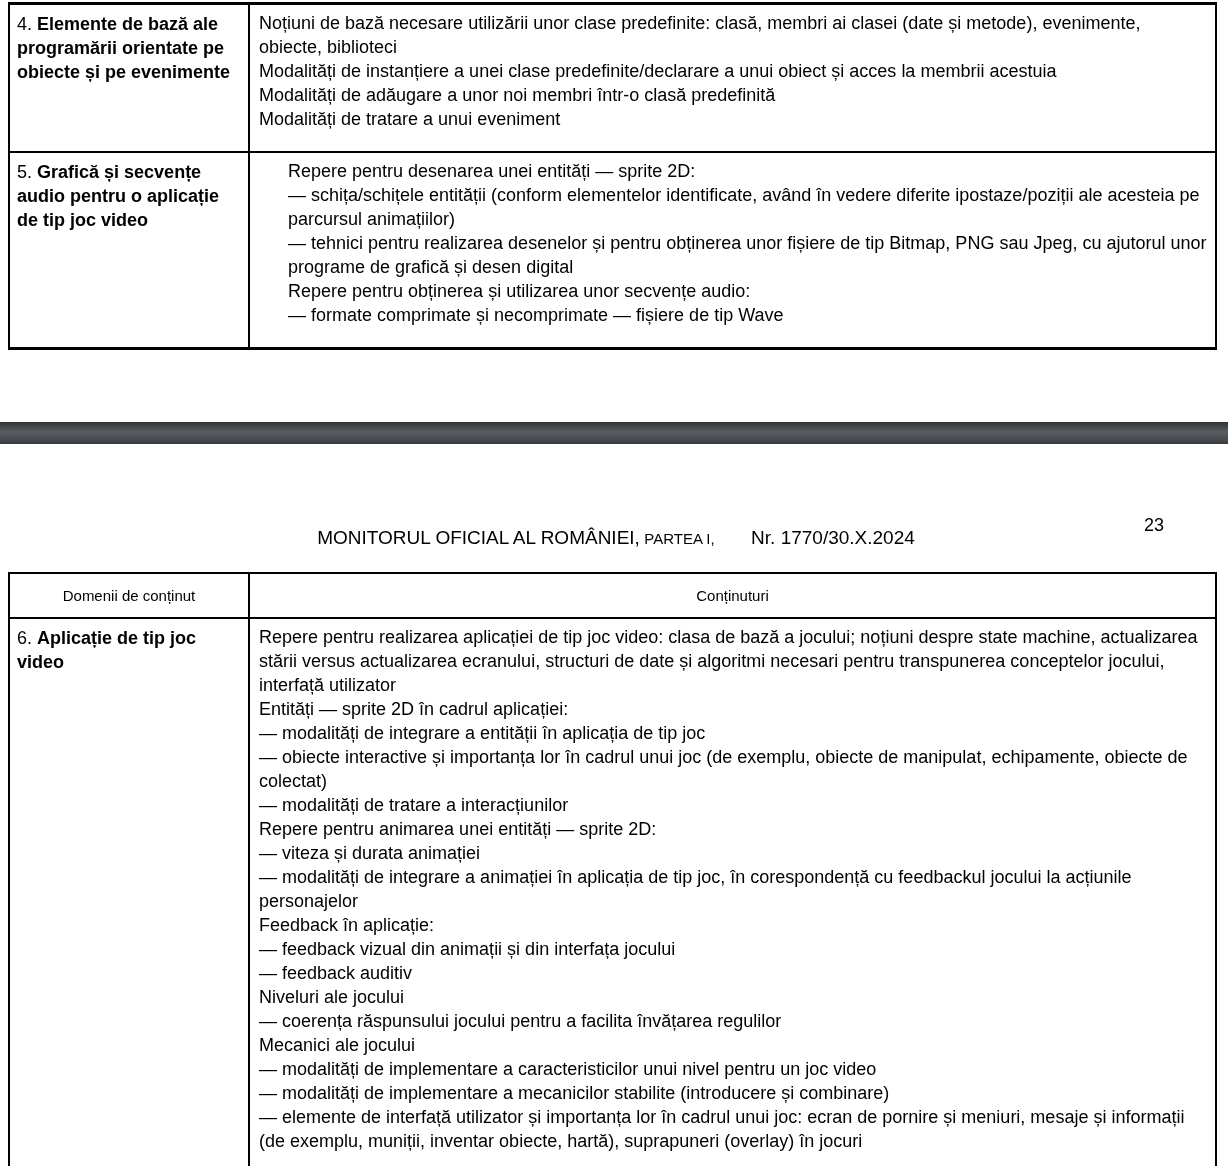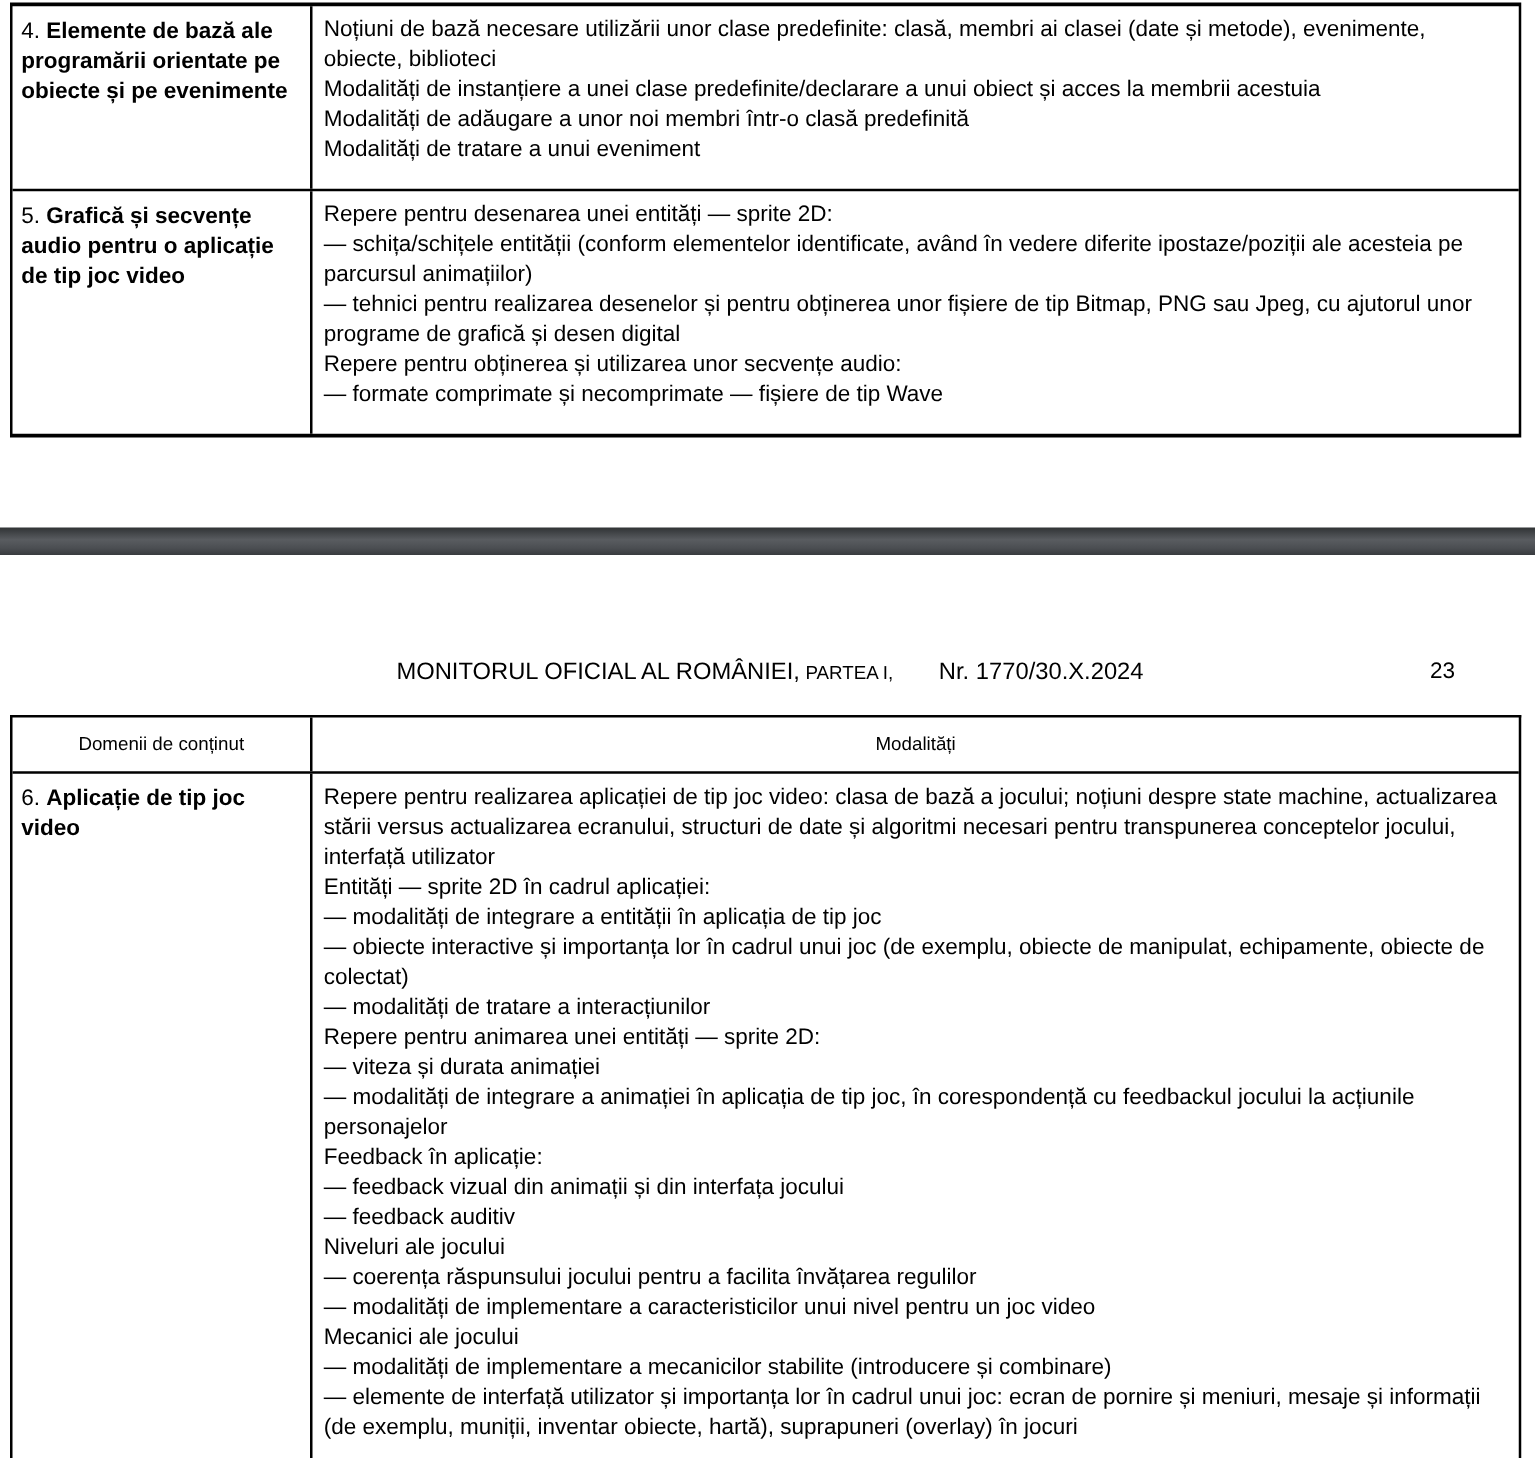--- a/index.html
+++ b/index.html
@@ -62,21 +62,21 @@
     align-items: center;
     justify-content: center;
     font-size: 15px;
     box-sizing: border-box;
   }
   .th-left { flex: 0 0 240px; border-right: 2px solid #000; }
   .th-right { flex: 1 1 auto; }
 
   
   .row4 { min-height: 140px; }
-  .row5 { min-height: 193px; }
+  .row5 { min-height: 193px; gap: 29px; }
 
   
   #separator-bar {
     left: 0;
     top: 422px;
     width: 1228px;
     height: 22px;
     background: linear-gradient(180deg, #303335 0%, #595c60 45%, #4b4e52 75%, #383b3e 100%);
   }
 
@@ -85,21 +85,21 @@
     left: 0;
     top: 527px;
     width: 1200px;
     text-align: center;
     white-space: nowrap;
   }
   #page-header .main { font-size: 19px; margin-left: 32px; }
   #page-header .small { font-size: 15px; }
   #page-number {
     left: 1144px;
-    top: 526px;
+    top: 515px;
     font-size: 18px;
   }
 </style>
 </head>
 <body>
 
 <div class="doc-table" id="top-table">
 
   <div class="t-row row4 row-divider">
     <div class="cell-domain">
@@ -136,21 +136,21 @@
   <span class="main">MONITORUL OFICIAL AL ROMÂNIEI,</span>
   <span class="small">PARTEA I,</span>
   <span class="main">Nr. 1770/30.X.2024</span>
 </div>
 <div class="abs" id="page-number">23</div>
 
 <div class="doc-table" id="bottom-table">
 
   <div class="t-header-row">
     <div class="th-cell th-left">Domenii de conținut</div>
-    <div class="th-cell th-right">Modalități</div>
+    <div class="th-cell th-right">Conținuturi</div>
   </div>
 
   <div class="t-row">
     <div class="cell-domain">
       <span class="num">6.</span>
       <b>Aplicație de tip joc video</b>
     </div>
     <div class="cell-content">
       <p>Repere pentru realizarea aplicației de tip joc video: clasa de bază a jocului; noțiuni despre state machine, actualizarea stării versus actualizarea ecranului, structuri de date și algoritmi necesari pentru transpunerea conceptelor jocului, interfață utilizator</p>
       <p>Entități — sprite 2D în cadrul aplicației:</p>
@@ -158,21 +158,21 @@
       <p>— obiecte interactive și importanța lor în cadrul unui joc (de exemplu, obiecte de manipulat, echipamente, obiecte de colectat)</p>
       <p>— modalități de tratare a interacțiunilor</p>
       <p>Repere pentru animarea unei entități — sprite 2D:</p>
       <p>— viteza și durata animației</p>
       <p>— modalități de integrare a animației în aplicația de tip joc, în corespondență cu feedbackul jocului la acțiunile personajelor</p>
       <p>Feedback în aplicație:</p>
       <p>— feedback vizual din animații și din interfața jocului</p>
       <p>— feedback auditiv</p>
       <p>Niveluri ale jocului</p>
       <p>— coerența răspunsului jocului pentru a facilita învățarea regulilor</p>
+      <p>Mecanici ale jocului</p>
       <p>— modalități de implementare a caracteristicilor unui nivel pentru un joc video</p>
-      <p>Mecanici ale jocului</p>
       <p>— modalități de implementare a mecanicilor stabilite (introducere și combinare)</p>
       <p>— elemente de interfață utilizator și importanța lor în cadrul unui joc: ecran de pornire și meniuri, mesaje și informații (de exemplu, muniții, inventar obiecte, hartă), suprapuneri (overlay) în jocuri</p>
 
     </div>
   </div>
 
 </div>
 
 </body></html>

